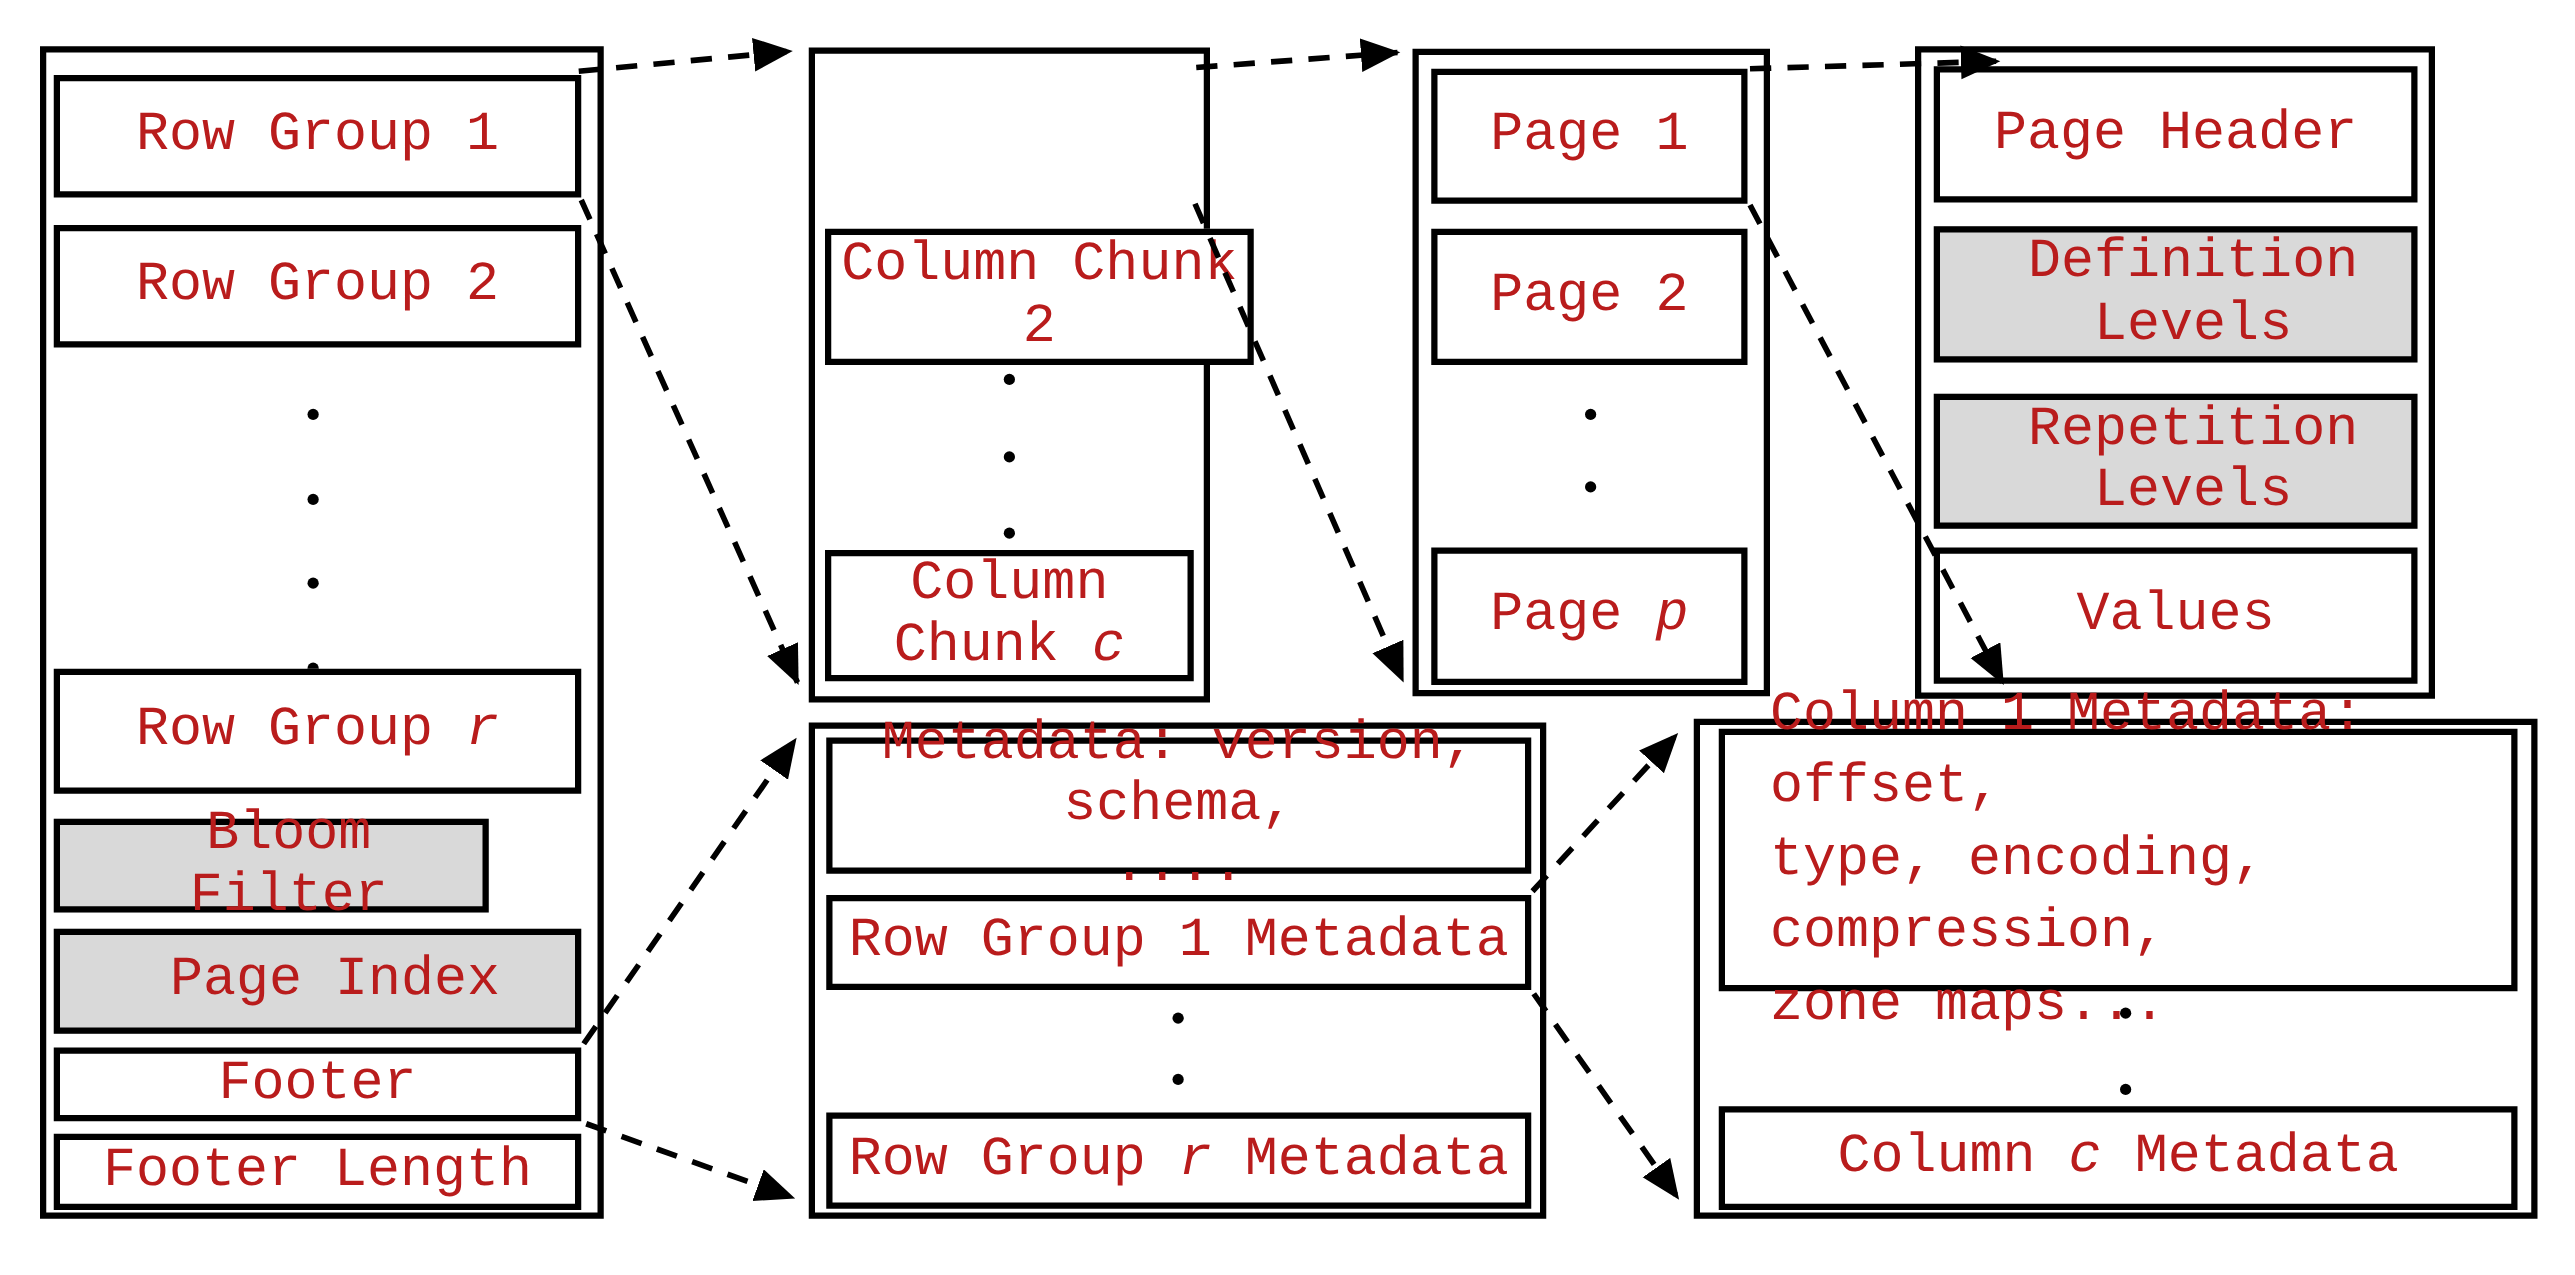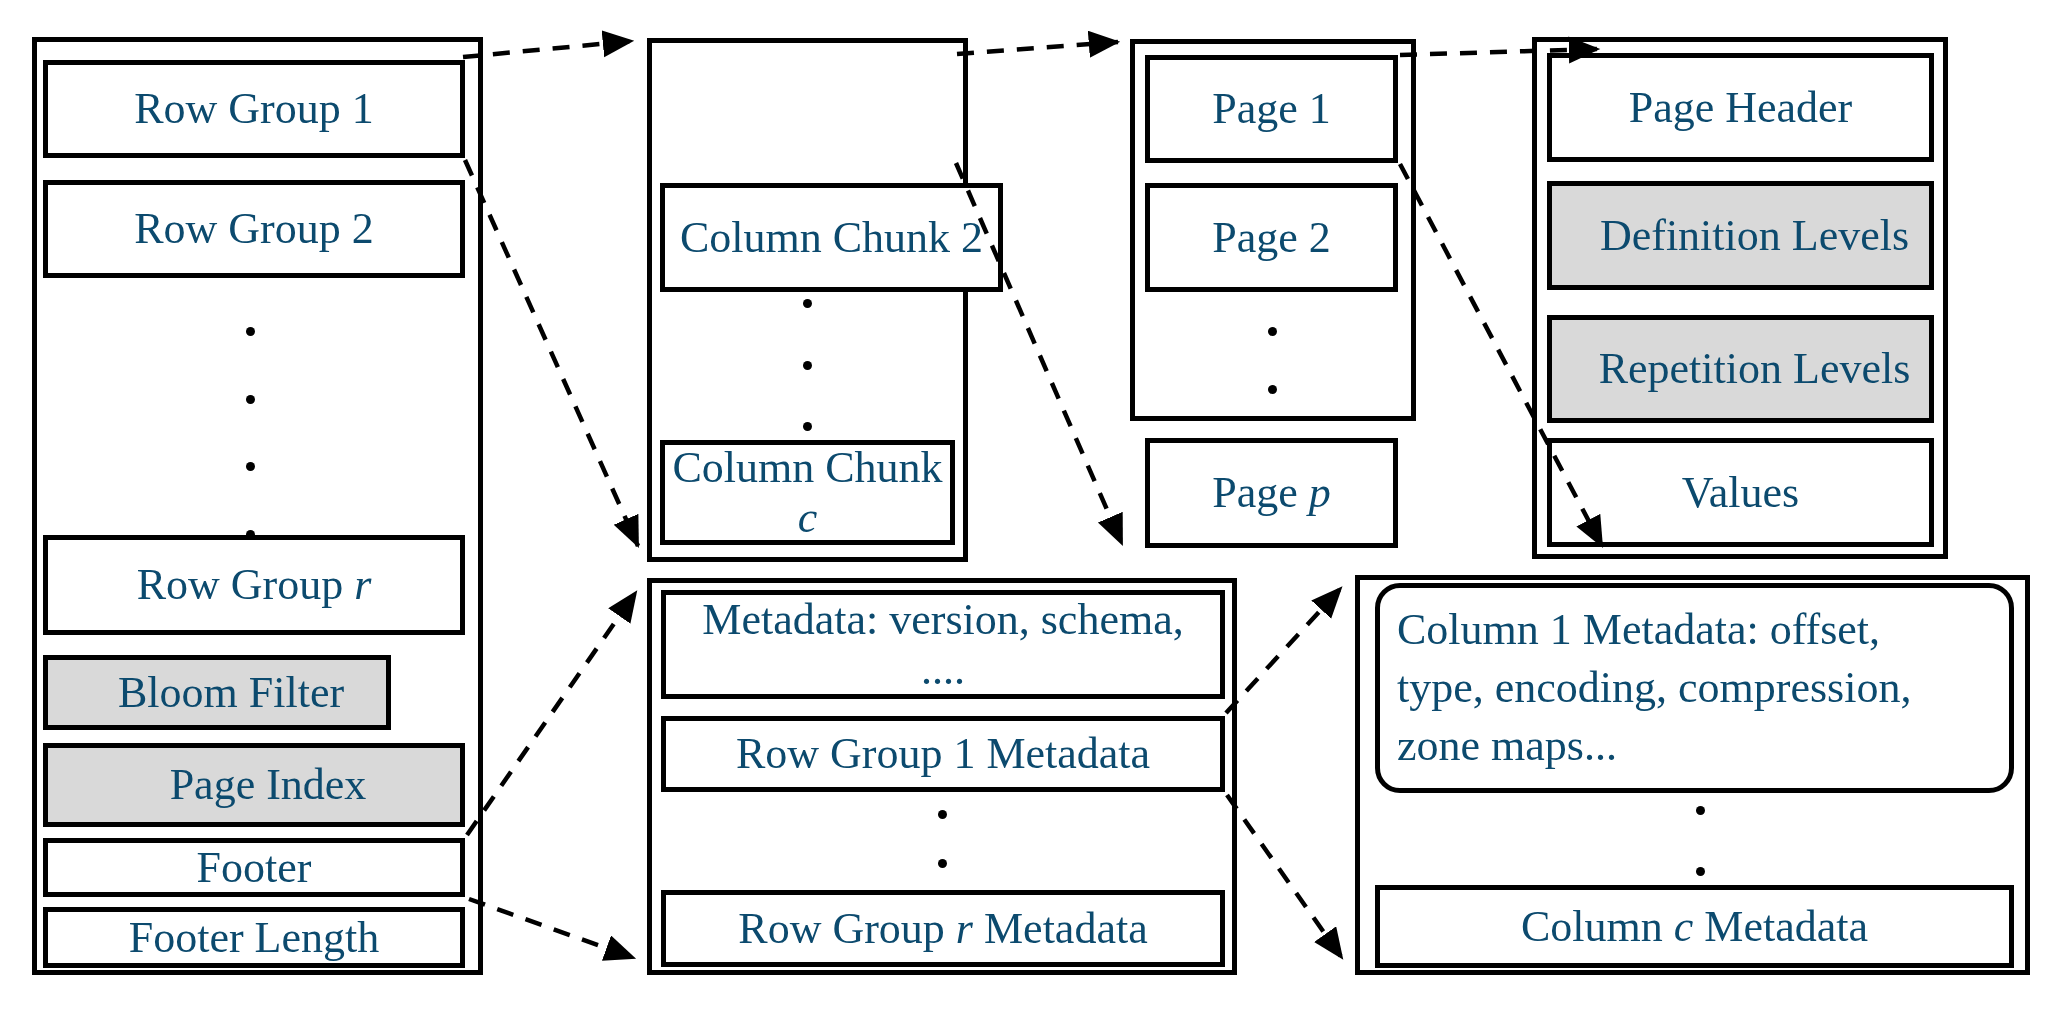--- a/index.html
+++ b/index.html
@@ -1,21 +1,21 @@
 <!DOCTYPE html>
 <html><head>
 <meta charset="utf-8">
 <style>
   html,body{margin:0;padding:0;background:#ffffff;}
   .stage{
     position:relative;
     width:2060px;height:1020px;
     background:#ffffff;
-    font-family:Liberation Serif, serif;
-    color:#0c4a6e;
+    font-family:Liberation Mono, monospace;
+    color:#b91c1c;
     overflow:hidden;
   }
   .container{
     position:absolute;
     background:#ffffff;
     border:5px solid #000000;
     box-sizing:border-box;
   }
   .box{
     position:absolute;
@@ -25,32 +25,32 @@
     display:flex;
     flex-direction:column;
     align-items:center;
     justify-content:center;
     text-align:center;
     font-size:44px;
     line-height:1.12;
     white-space:normal;
   }
   .box.shaded{background:#d9d9d9;padding-left:28px;}
-  .box.left-align{align-items:flex-start;text-align:left;padding-left:17px;padding-right:16px;line-height:1.32;border-radius:25px;}
+  .box.left-align{align-items:flex-start;text-align:left;padding-left:36px;padding-right:16px;line-height:1.32;}
   .var{font-style:italic;}
   .vdots{
     position:absolute;
     display:flex;flex-direction:column;
     justify-content:space-between;align-items:center;
   }
   .vdots i{width:9px;height:9px;border-radius:50%;background:#000;display:block;}
   
   #c-file       {left:32px;  top:37px;  width:451px; height:938px;}
   #c-chunks     {left:647px; top:38px;  width:321px; height:524px;}
-  #c-pages      {left:1130px;top:39px;  width:286px; height:382px;}
+  #c-pages      {left:1130px;top:39px;  width:286px; height:518px;}
   #c-pagecontent{left:1532px;top:37px;  width:416px; height:522px;}
   #c-filemeta   {left:647px; top:578px; width:590px; height:397px;}
   #c-colmeta    {left:1355px;top:575px; width:675px; height:400px;}
   
   #b-rg1      {left:6px;top:18px; width:422px;height:98px;}
   #b-rg2      {left:6px;top:138px;width:422px;height:98px;}
   #d-file     {left:203px;top:285px;width:20px;height:212px;}
   #b-rgr      {left:6px;top:493px;width:422px;height:100px;}
   #b-bloom    {left:6px;top:613px;width:348px;height:75px;}
   #b-pageindex{left:6px;top:701px;width:422px;height:84px;}

